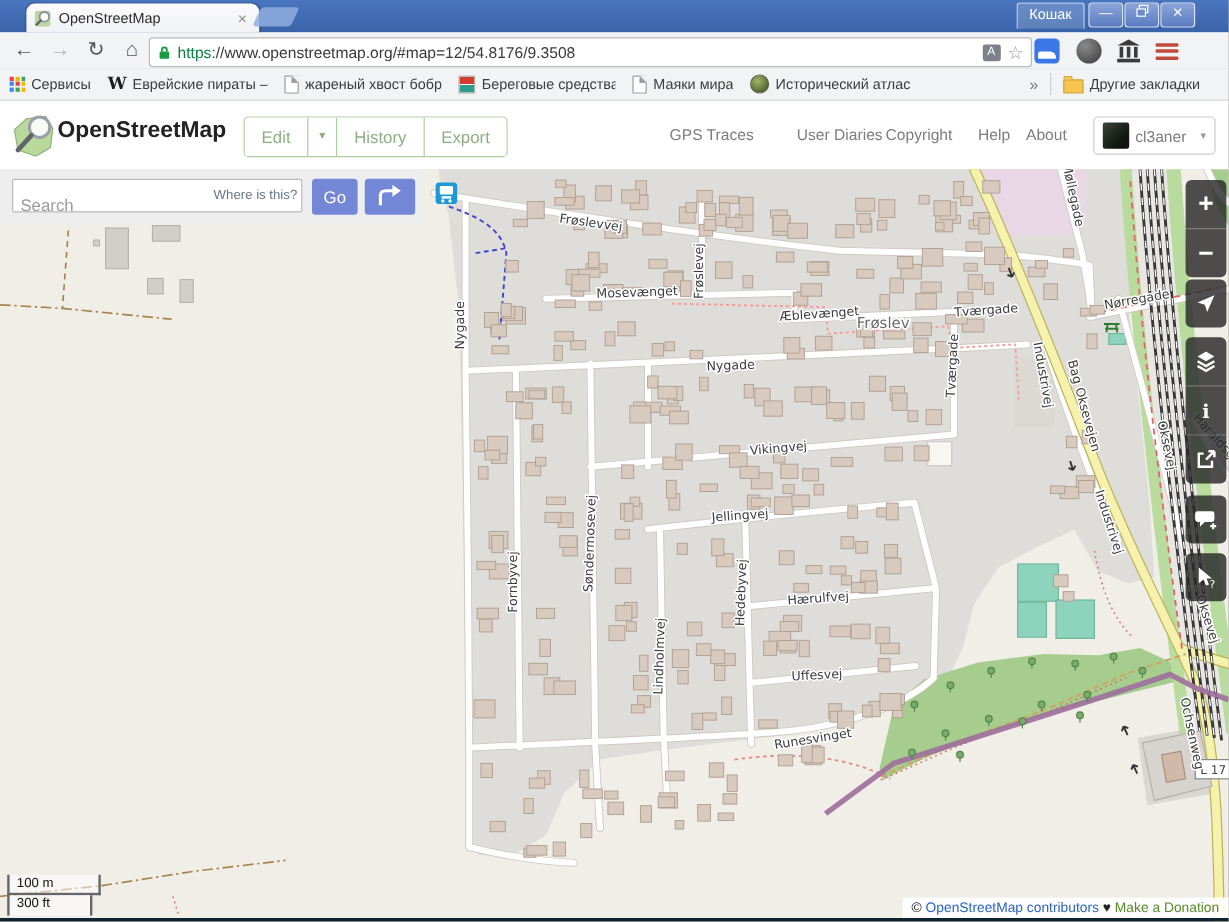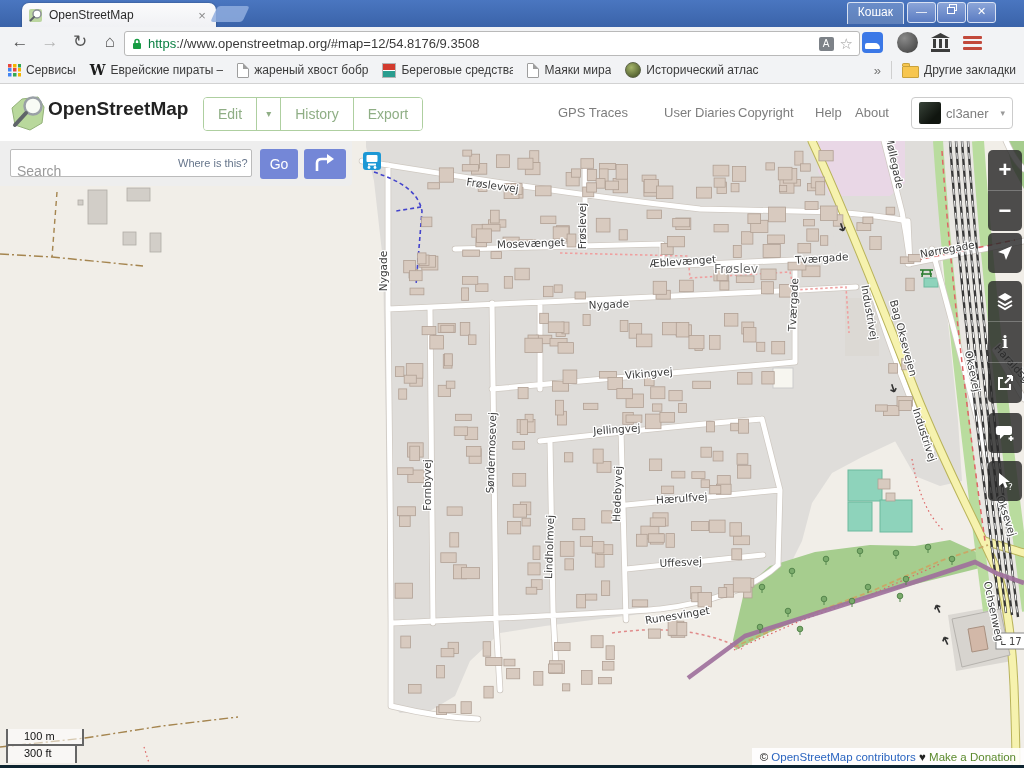--- a/index.html
+++ b/index.html
@@ -67,21 +67,21 @@
   #whereis{left:178px;top:157px;font-size:11px;color:#66758b;cursor:pointer}
   #gobtn{left:260px;top:149px;width:38px;height:30px;background:#7487d7;border:none;border-radius:3px;color:#fff;font-size:14px;cursor:pointer}
   #dirbtn{left:304px;top:149px;width:42px;height:30px;background:#7487d7;border:none;border-radius:3px;cursor:pointer}
   
   .ctrlgrp{left:988px;width:34px;background:rgba(40,40,40,.82);border-radius:5px;overflow:hidden}
   .ctrl{width:34px;height:40px;display:flex;align-items:center;justify-content:center;color:#fff;cursor:pointer}
   .ctrl+.ctrl{border-top:1px solid rgba(255,255,255,.25)}
   .ctrl .big{font-size:22px;font-weight:bold}
   .ctrl .info-i{font-family:"DejaVu Serif",serif;font-weight:bold;font-size:16px}
   
-  .scalebox{left:6px;background:rgba(255,255,255,.55);font-size:11px;color:#111;padding:0 16px;box-sizing:border-box;line-height:15px}
+  .scalebox{left:6px;background:rgba(255,255,255,.55);font-size:11px;color:#111;padding:0 6px;box-sizing:border-box;line-height:15px}
   #scale-m{top:729px;width:78px;height:17px;border:2px solid #666;border-top:none}
   #scale-f{top:746px;width:71px;height:17px;border:2px solid #666;border-top:none;border-bottom:none;border-right:2px solid #666}
   #attrib{right:0;top:748px;height:18px;background:rgba(255,255,255,.88);font-size:11.5px;line-height:18px;padding:0 8px;white-space:nowrap}
   #attrib .lnk{color:#2b65c0;cursor:pointer}
   #attrib .don{color:#5b8a2d;cursor:pointer}
   #attrib .cp,#attrib .ht{color:#222}
   #bottom-edge{left:0;top:765px;width:1024px;height:3px;background:#0d2430}
   
   .lbl{font-family:"DejaVu Sans",sans-serif;font-size:10.5px;fill:#3c3c3c;stroke:#fff;stroke-width:2.6px;paint-order:stroke;stroke-linejoin:round;text-anchor:middle}
   .lbl.place{font-size:12.5px;fill:#6b6b6b;stroke-width:3px}
@@ -165,21 +165,21 @@
         <span class="bi bi-doc"></span>
         <span class="bm-label">Маяки мира</span>
       </div>
     <div class="bm">
         <span class="bi bi-hist"></span>
         <span class="bm-label" style="max-width:120px">Исторический атлас</span>
       </div>
     <div style="flex:1"></div>
     <div id="bm-chevron">»</div>
     <div id="bm-divider"></div>
-    <div class="bm" style="margin-right:0">
+    <div class="bm" style="margin-right:16px">
         <span class="bi bi-folder"></span>
         <span class="bm-label">Другие закладки</span>
       </div>
   </div>
 
   <div id="osmheader" class="abs"></div>
   <svg class="abs" style="left:8px;top:93px" width="38" height="40">
       <path d="M4,15 L14,6 L30,4 L36,14 L34,30 L22,37 L7,32 Z" fill="#b9d89c" stroke="#93b279" stroke-width="1"></path>
       <circle cx="25" cy="13" r="8.5" fill="rgba(255,255,255,.9)" stroke="#9aa0a6" stroke-width="2.5"></circle>
       <line x1="18" y1="20" x2="7" y2="32" stroke="#5f6469" stroke-width="4" stroke-linecap="round"></line>

